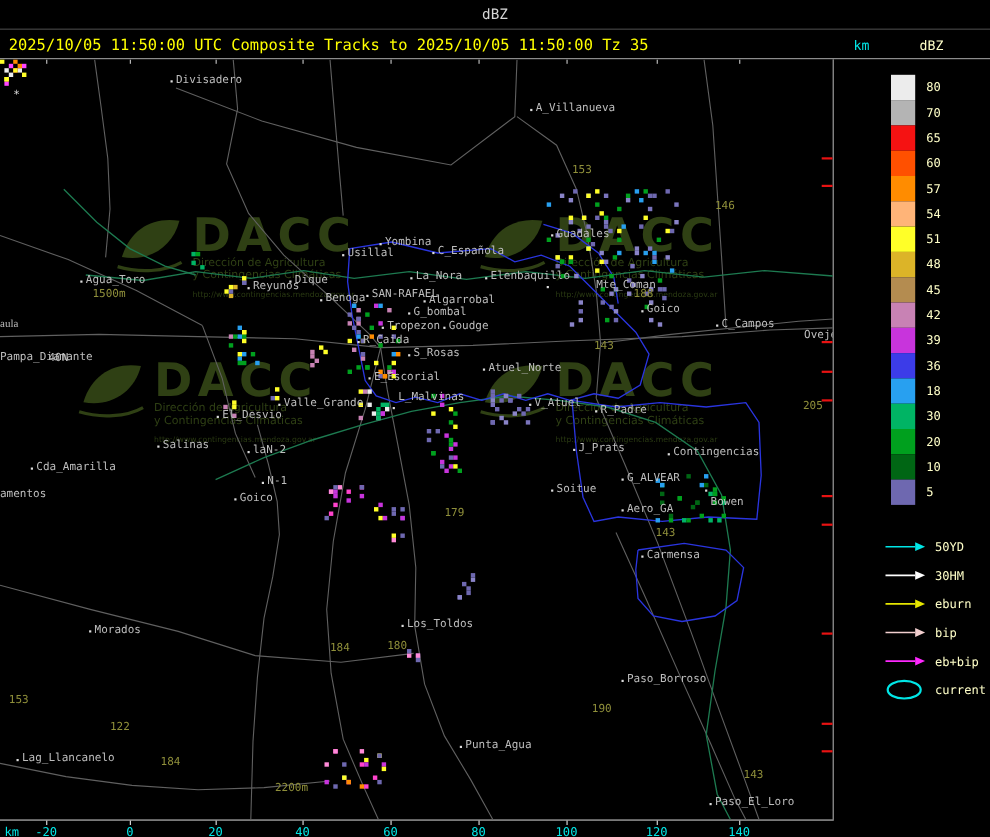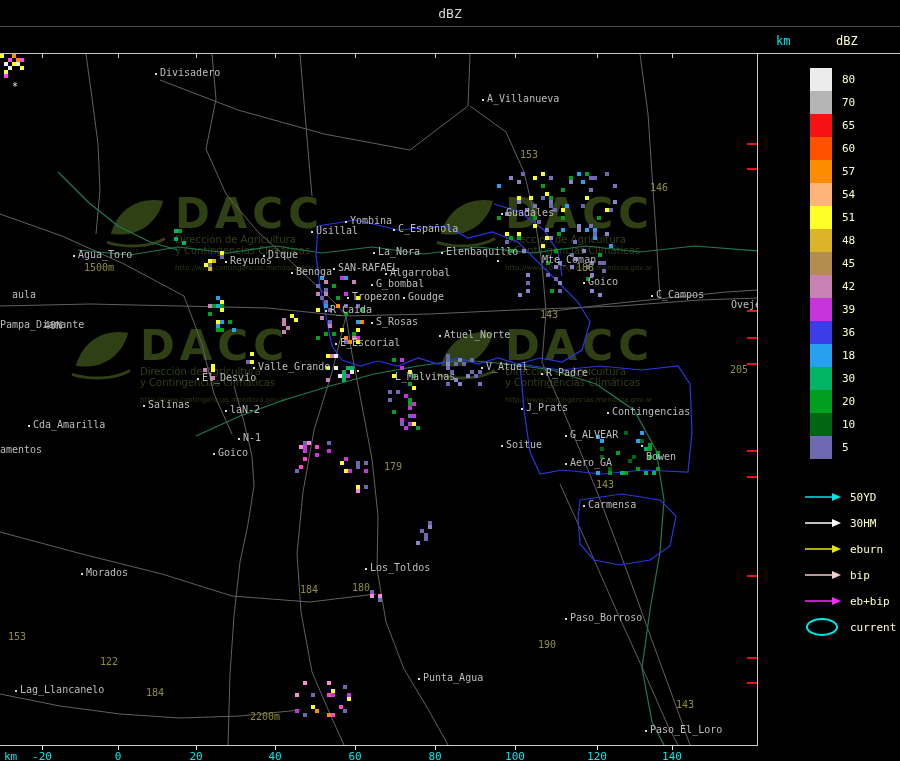--- a/index.html
+++ b/index.html
@@ -48,20 +48,21 @@
 </head>
 <body>
 
 <div id="screen">
 
   <div id="topbar">
     <span>dBZ</span>
   </div>
 
   <div id="titlebar">
+    <span class="title-text" style="color: rgb(255, 255, 0);">2025/10/05 11:50:00 UTC Composite Tracks to 2025/10/05 11:50:00 Tz 35</span>
     <span class="km-unit" style="color: rgb(0, 232, 232);">km</span>
     <span class="cb-title" style="color: rgb(255, 255, 200);">dBZ</span>
   </div>
 
   <div id="map">
     <div id="wm-layer">
         <div class="watermark" style="left: 105px; top: 140px; color: rgb(47, 64, 20);">
           <svg width="62" height="58" viewBox="0 0 64 58">
             <path d="M6,40 C14,13 36,2 60,6 C54,30 32,45 6,40 Z" fill="currentColor"></path>
             <path d="M2,49 C22,55 46,54 62,45" stroke="currentColor" stroke-width="3" fill="none"></path>
@@ -527,41 +528,41 @@
         <span class="plabel" style="left: 330px; top: 251px; color: rgb(189, 189, 189);">R_Caida</span>
         <span class="pmark" style="left: 325px; top: 256px;"></span>
         <span class="plabel" style="left: 376px; top: 263px; color: rgb(189, 189, 189);">S_Rosas</span>
         <span class="pmark" style="left: 371px; top: 268px;"></span>
         <span class="plabel" style="left: 444px; top: 276px; color: rgb(189, 189, 189);">Atuel_Norte</span>
         <span class="pmark" style="left: 439px; top: 281px;"></span>
         <span class="plabel" style="left: 340px; top: 284px; color: rgb(189, 189, 189);">E_Escorial</span>
         <span class="pmark" style="left: 335px; top: 289px;"></span>
         <span class="plabel" style="left: 258px; top: 308px; color: rgb(189, 189, 189);">Valle_Grande</span>
         <span class="pmark" style="left: 253px; top: 313px;"></span>
-        <span class="plabel" style="left: 362px; top: 318px; color: rgb(189, 189, 189); margin-left: 33px;">L_Malvinas</span>
+        <span class="plabel" style="left: 362px; top: 303px; color: rgb(189, 189, 189);">L_Malvinas</span>
         <span class="pmark" style="left: 357px; top: 316px;"></span>
         <span class="plabel" style="left: 486px; top: 308px; color: rgb(189, 189, 189);">V_Atuel</span>
         <span class="pmark" style="left: 481px; top: 313px;"></span>
         <span class="plabel" style="left: 546px; top: 314px; color: rgb(189, 189, 189);">R_Padre</span>
         <span class="pmark" style="left: 541px; top: 319px;"></span>
         <span class="plabel" style="left: 202px; top: 319px; color: rgb(189, 189, 189);">El_Desvio</span>
         <span class="pmark" style="left: 197px; top: 324px;"></span>
         <span class="plabel" style="left: 148px; top: 346px; color: rgb(189, 189, 189);">Salinas</span>
         <span class="pmark" style="left: 143px; top: 351px;"></span>
         <span class="plabel" style="left: 230px; top: 351px; color: rgb(189, 189, 189);">laN-2</span>
         <span class="pmark" style="left: 225px; top: 356px;"></span>
         <span class="plabel" style="left: 243px; top: 379px; color: rgb(189, 189, 189);">N-1</span>
         <span class="pmark" style="left: 238px; top: 384px;"></span>
         <span class="plabel" style="left: 218px; top: 394px; color: rgb(189, 189, 189);">Goico</span>
         <span class="pmark" style="left: 213px; top: 399px;"></span>
         <span class="plabel" style="left: 33px; top: 366px; color: rgb(189, 189, 189);">Cda_Amarilla</span>
         <span class="pmark" style="left: 28px; top: 371px;"></span>
         <span class="plabel" style="left: 0px; top: 391px; color: rgb(189, 189, 189);">amentos</span>
         <span class="plabel" style="left: 0px; top: 266px; color: rgb(189, 189, 189);">Pampa_Diamante</span>
-        <span class="plabel" style="left: 12px; top: 236px; color: rgb(189, 189, 189);">aula</span>
+        <span class="plabel" style="left: 0px; top: 236px; color: rgb(189, 189, 189); font-family: Liberation Serif, serif;">aula</span>
         <span class="plabel" style="left: 44px; top: 234px; color: rgb(189, 189, 189); margin-top: 33px;">40N</span>
         <span class="plabel" style="left: 506px; top: 154px; color: rgb(189, 189, 189);">Guadales</span>
         <span class="pmark" style="left: 501px; top: 159px;"></span>
         <span class="plabel" style="left: 502px; top: 201px; color: rgb(189, 189, 189); padding-left: 40px;">Mte_Coman</span>
         <span class="pmark" style="left: 497px; top: 206px;"></span>
         <span class="plabel" style="left: 588px; top: 223px; color: rgb(189, 189, 189);">Goico</span>
         <span class="pmark" style="left: 583px; top: 228px;"></span>
         <span class="plabel" style="left: 656px; top: 236px; color: rgb(189, 189, 189);">C_Campos</span>
         <span class="pmark" style="left: 651px; top: 241px;"></span>
         <span class="plabel" style="left: 731px; top: 246px; color: rgb(189, 189, 189);">Oveje</span>
@@ -589,21 +590,21 @@
         <span class="pmark" style="left: 418px; top: 624px;"></span>
         <span class="plabel" style="left: 20px; top: 631px; color: rgb(189, 189, 189);">Lag_Llancanelo</span>
         <span class="pmark" style="left: 15px; top: 636px;"></span>
         <span class="plabel" style="left: 650px; top: 671px; color: rgb(189, 189, 189);">Paso_El_Loro</span>
         <span class="pmark" style="left: 645px; top: 676px;"></span>
         <span class="rnum" style="left: 520px; top: 96px; color: rgb(143, 143, 58);">153</span>
         <span class="rnum" style="left: 650px; top: 129px; color: rgb(143, 143, 58);">146</span>
         <span class="rnum" style="left: 576px; top: 209px; color: rgb(143, 143, 58);">188</span>
         <span class="rnum" style="left: 540px; top: 256px; color: rgb(143, 143, 58);">143</span>
         <span class="rnum" style="left: 730px; top: 311px; color: rgb(143, 143, 58);">205</span>
-        <span class="rnum" style="left: 384px; top: 408px; color: rgb(143, 143, 58); text-align: center;">179</span>
+        <span class="rnum" style="left: 404px; top: 408px; color: rgb(143, 143, 58); text-align: center;">179</span>
         <span class="rnum" style="left: 596px; top: 426px; color: rgb(143, 143, 58);">143</span>
         <span class="rnum" style="left: 300px; top: 531px; color: rgb(143, 143, 58);">184</span>
         <span class="rnum" style="left: 352px; top: 529px; color: rgb(143, 143, 58);">180</span>
         <span class="rnum" style="left: 538px; top: 586px; color: rgb(143, 143, 58);">190</span>
         <span class="rnum" style="left: 8px; top: 578px; color: rgb(143, 143, 58);">153</span>
         <span class="rnum" style="left: 100px; top: 603px; color: rgb(143, 143, 58);">122</span>
         <span class="rnum" style="left: 146px; top: 634px; color: rgb(143, 143, 58);">184</span>
         <span class="rnum" style="left: 676px; top: 646px; color: rgb(143, 143, 58);">143</span>
         <span class="rnum" style="left: 250px; top: 658px; color: rgb(143, 143, 58);">2200m</span>
         <span class="rnum" style="left: 84px; top: 209px; color: rgb(143, 143, 58);">1500m</span>

